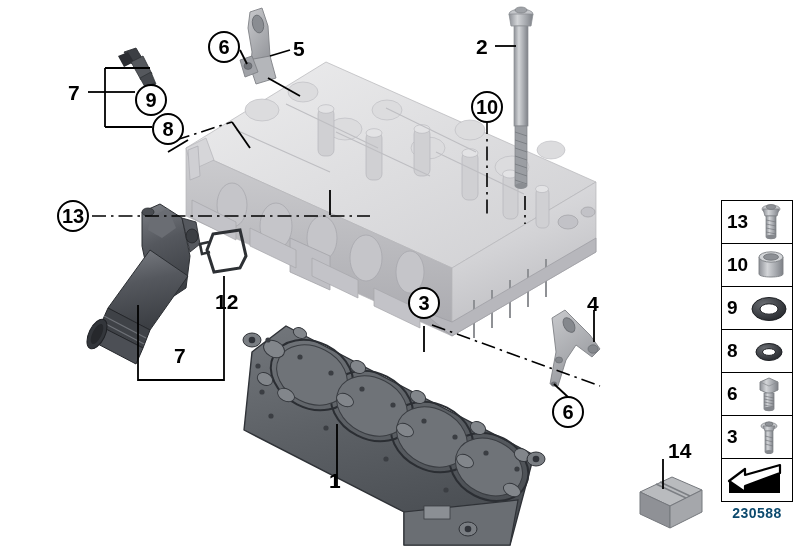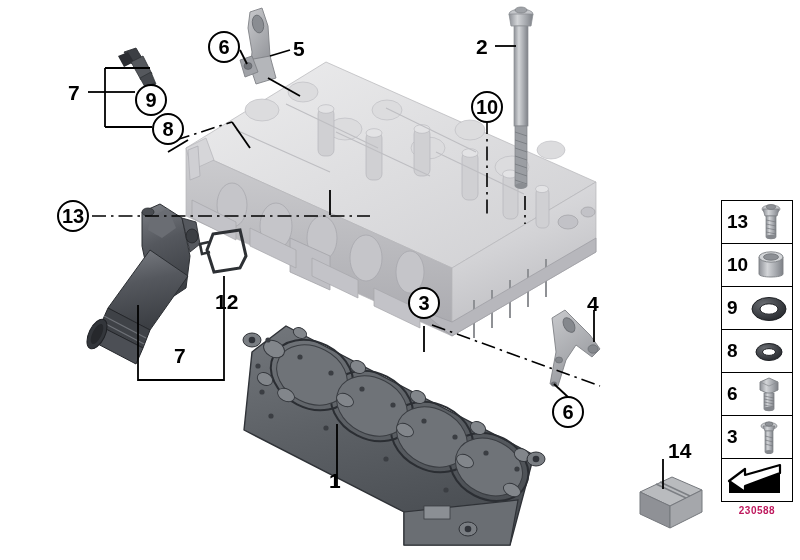--- a/index.html
+++ b/index.html
@@ -23,21 +23,21 @@
   
   #legend{position:absolute;left:721px;top:200px;width:72px;height:302px;
           border:1.7px solid #000;box-sizing:border-box;background:#fff;}
   .lrow{position:relative;height:43px;border-bottom:1.7px solid #000;
         box-sizing:border-box;display:flex;align-items:center;}
   .lrow:last-child{border-bottom:none;}
   .lnum{font-weight:bold;font-size:19px;color:#000;margin-left:5px;width:24px;
         font-family:"Liberation Sans", sans-serif;}
   .lart{position:relative;flex:1;height:100%;}
   #partno{position:absolute;left:721px;top:505px;width:72px;text-align:center;
-          font-size:10px;font-weight:bold;color:#be185d;letter-spacing:.5px;}
+          font-size:14px;font-weight:bold;color:#0c4a6e;letter-spacing:.5px;}
 
   svg{display:block;overflow:visible;}
   .abs{position:absolute;}
 </style>
 </head>
 <body>
 
 <div id="stage">
 
   <svg class="abs" style="left:0;top:0" width="800" height="560" viewBox="0 0 800 560">

